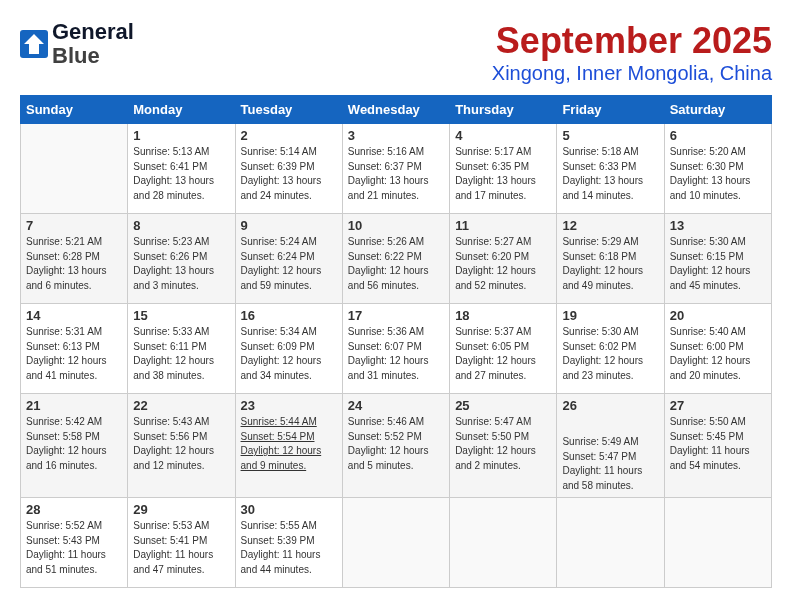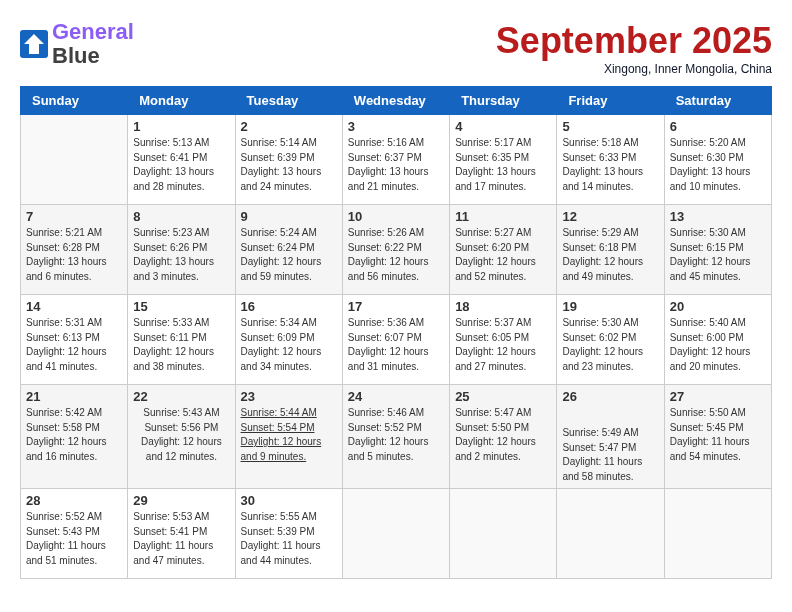--- a/index.html
+++ b/index.html
@@ -20,49 +20,49 @@
       display: flex;
       align-items: center;
     }
     .logo-text {
       font-size: 22px;
       font-weight: bold;
       color: #333;
       line-height: 1.1;
     }
     .logo-text span {
-      color: #8b5cf6;
+      color: #0f172a;
     }
     .logo-icon {
       width: 28px;
       height: 28px;
       margin-right: 4px;
     }
     .title-block {
       text-align: right;
     }
     .month-title {
       font-size: 36px;
       color: #b91c1c;
       font-weight: bold;
     }
     .subtitle {
-      font-size: 12px;
-      color: #0f172a;
+      font-size: 20px;
+      color: #1d4ed8;
     }
     table {
       width: 100%;
       border-collapse: collapse;
       font-size: 11px;
     }
     thead tr th {
       background: #1565c0;
       color: #fff;
       text-align: left;
-      padding: 6px 11px;
+      padding: 6px 5px;
       font-size: 13px;
       font-weight: bold;
       border: 1px solid #1565c0;
     }
     tbody tr td {
       border: 1px solid #ccc;
       vertical-align: top;
       padding: 4px 5px;
       width: calc(100% / 7);
       height: 90px;
@@ -272,21 +272,21 @@
       <tr>
         <td>
           <span class="day-number">21</span>
           <div class="day-info" style="white-space: pre-line;">Sunrise: 5:42 AM
 Sunset: 5:58 PM
 Daylight: 12 hours
 and 16 minutes.</div>
         </td>
         <td>
           <span class="day-number">22</span>
-          <div class="day-info" style="white-space: pre-line; text-align: center;">Sunrise: 5:43 AM
+          <div class="day-info" style="white-space: pre-line;">Sunrise: 5:43 AM
 Sunset: 5:56 PM
 Daylight: 12 hours
 and 12 minutes.</div>
         </td>
         <td>
           <span class="day-number">23</span>
           <div class="day-info" style="white-space: pre-line; text-decoration: underline;">Sunrise: 5:44 AM
 Sunset: 5:54 PM
 Daylight: 12 hours
 and 9 minutes.</div>

